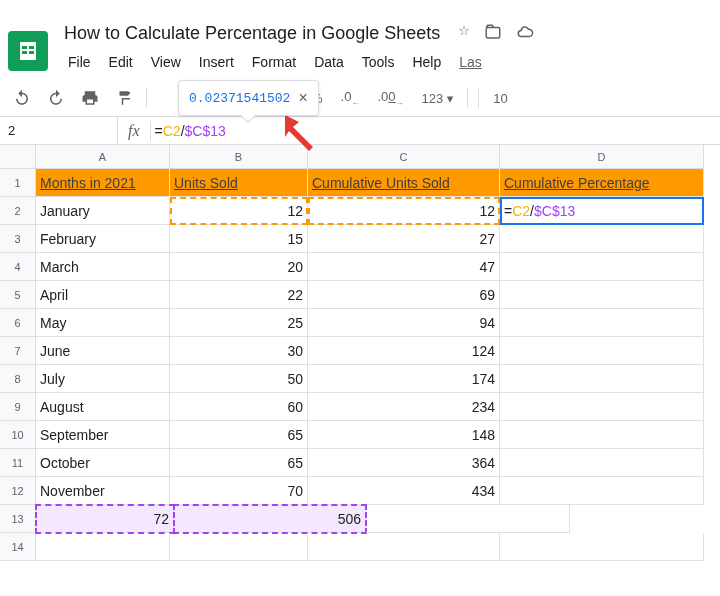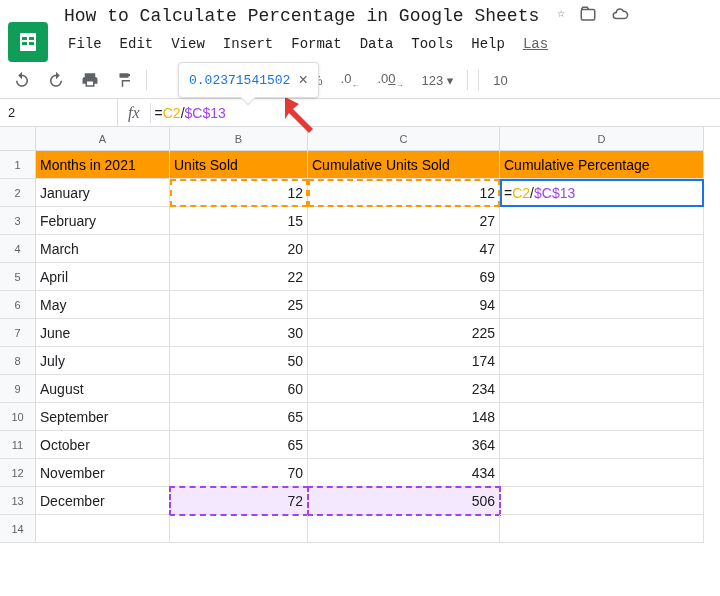--- a/index.html
+++ b/index.html
@@ -1,17 +1,17 @@
 <!DOCTYPE html>
 <html><head>
 <meta charset="utf-8">
 <style>
 * { margin: 0; padding: 0; box-sizing: border-box; }
 body { font-family: Arial, sans-serif; font-size: 13px; color: #202124; background: #fff; width: 720px; overflow: hidden; }
-.header { padding: 4px 0 0 8px; display: flex; align-items: flex-end; font-family: Liberation Mono, monospace; }
+.header { padding: 21px 0 0 8px; display: flex; align-items: center; }
 .logo { width: 40px; height: 40px; background: #0f9d58; border-radius: 4px; display: flex; align-items: center; justify-content: center; margin-right: 12px; }
 .logo svg { width: 24px; height: 24px; }
 .title-area { flex: 1; }
 .doc-title { font-size: 18px; color: #202124; padding: 2px 4px; }
 .title-row { display: flex; align-items: center; gap: 14px; }
 .title-icons { display: flex; gap: 14px; color: #5f6368; }
 .title-icons span { cursor: pointer; }
 .menubar { display: flex; gap: 2px; padding: 4px 0 6px 0; font-size: 14px; }
 .menubar span { padding: 4px 8px; cursor: pointer; border-radius: 4px; }
 .menubar .last { text-decoration: underline; color: #5f6368; }
@@ -35,21 +35,21 @@
 .row-headers { display: flex; flex-direction: column; }
 .corner { width: 36px; height: 24px; background: #f8f9fa; border-right: 1px solid #dadce0; border-bottom: 1px solid #dadce0; }
 .rh { width: 36px; height: 28px; background: #f8f9fa; border-right: 1px solid #dadce0; border-bottom: 1px solid #e0e0e0; display: flex; align-items: center; justify-content: center; font-size: 11px; color: #5f6368; }
 .grid { flex: 1; }
 .col-headers { display: flex; height: 24px; }
 .ch { background: #f8f9fa; border-right: 1px solid #dadce0; border-bottom: 1px solid #dadce0; display: flex; align-items: center; justify-content: center; font-size: 11px; color: #5f6368; }
 .chA { width: 134px; } .chB { width: 138px; } .chC { width: 192px; } .chD { width: 204px; }
 .row { display: flex; height: 28px; }
 .cell { border-right: 1px solid #e0e0e0; border-bottom: 1px solid #e0e0e0; padding: 0 4px; display: flex; align-items: center; font-size: 14px; overflow: hidden; }
 .cA { width: 134px; } .cB { width: 138px; justify-content: flex-end; } .cC { width: 192px; justify-content: flex-end; } .cD { width: 204px; }
-.hdr-row .cell { background: #ff9900; font-weight: normal; color: #000000; }
+.hdr-row .cell { background: #ff9900; font-weight: normal; color: #404040; text-decoration: underline; }
 .sel-d2 { position: relative; }
 .sel-d2 .cD { border: 2px solid #1a73e8; padding-left: 2px; }
 .sel-d2 .cD .in-eq { color: #202124; }
 .sel-d2 .cD .in-r1 { color: #f4b400; }
 .sel-d2 .cD .in-op { color: #202124; }
 .sel-d2 .cD .in-r2 { color: #a142f4; }
 .dash-orange { outline: 2px dashed #ff9900; outline-offset: -2px; }
 .dash-purple-row .cB, .dash-purple-row .cC { background: #f3e8fd; }
 .dash-purple-box { outline: 2px dashed #a142f4; outline-offset: -1px; }
 </style>
@@ -204,21 +204,21 @@
       </div>
     <div class="row">
         <div class="cell cA">May</div>
         <div class="cell cB">25</div>
         <div class="cell cC">94</div>
         <div class="cell cD"></div>
       </div>
     <div class="row">
         <div class="cell cA">June</div>
         <div class="cell cB">30</div>
-        <div class="cell cC">225</div>
+        <div class="cell cC">124</div>
         <div class="cell cD"></div>
       </div>
     <div class="row">
         <div class="cell cA">July</div>
         <div class="cell cB">50</div>
         <div class="cell cC">174</div>
         <div class="cell cD"></div>
       </div>
     <div class="row">
         <div class="cell cA">August</div>
@@ -238,21 +238,20 @@
         <div class="cell cC">364</div>
         <div class="cell cD"></div>
       </div>
     <div class="row">
         <div class="cell cA">November</div>
         <div class="cell cB">70</div>
         <div class="cell cC">434</div>
         <div class="cell cD"></div>
       </div>
     <div class="row dash-purple-row">
-        <div class="cell cA">December</div>
         <div class="cell cB dash-purple-box">72</div>
         <div class="cell cC dash-purple-box">506</div>
         <div class="cell cD"></div>
       </div>
     <div class="row">
         <div class="cell cA"></div>
         <div class="cell cB"></div>
         <div class="cell cC"></div>
         <div class="cell cD"></div>
       </div>

